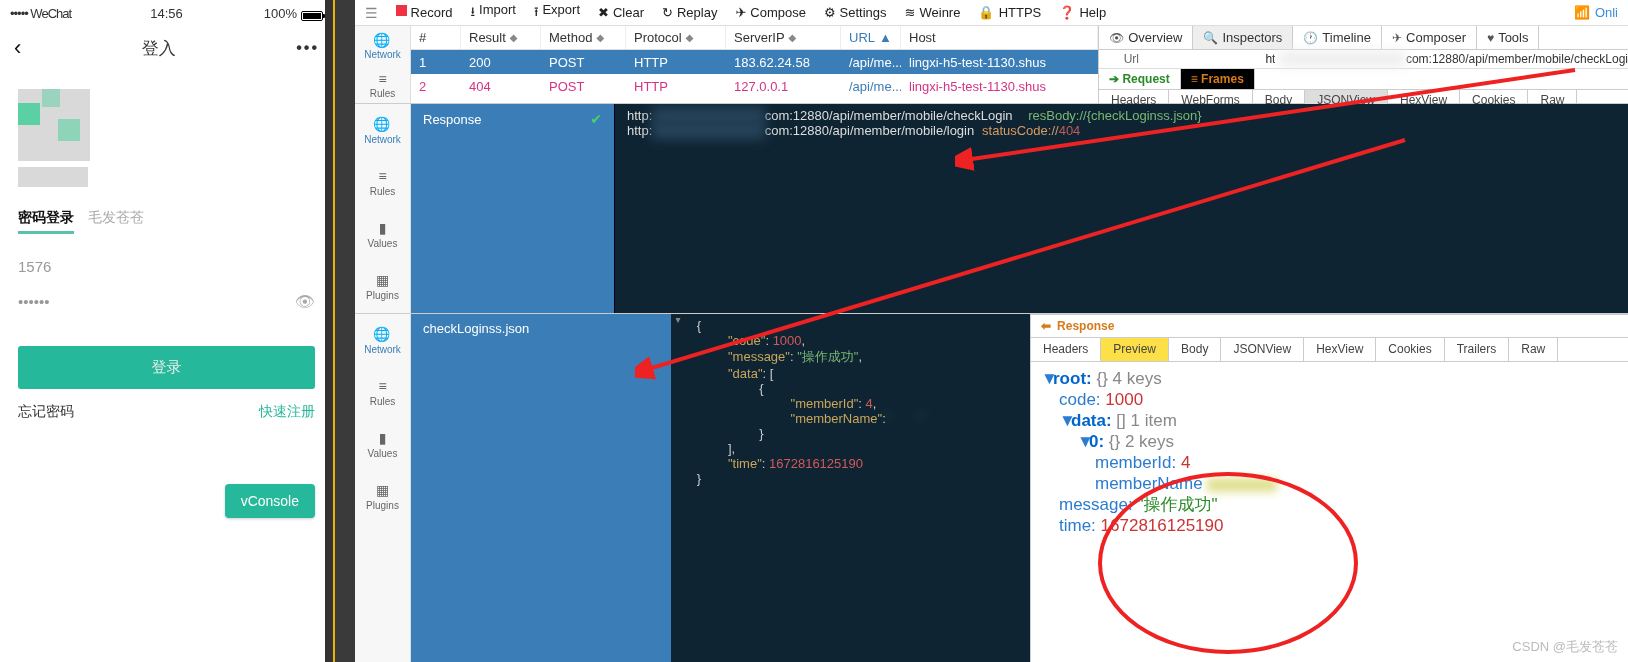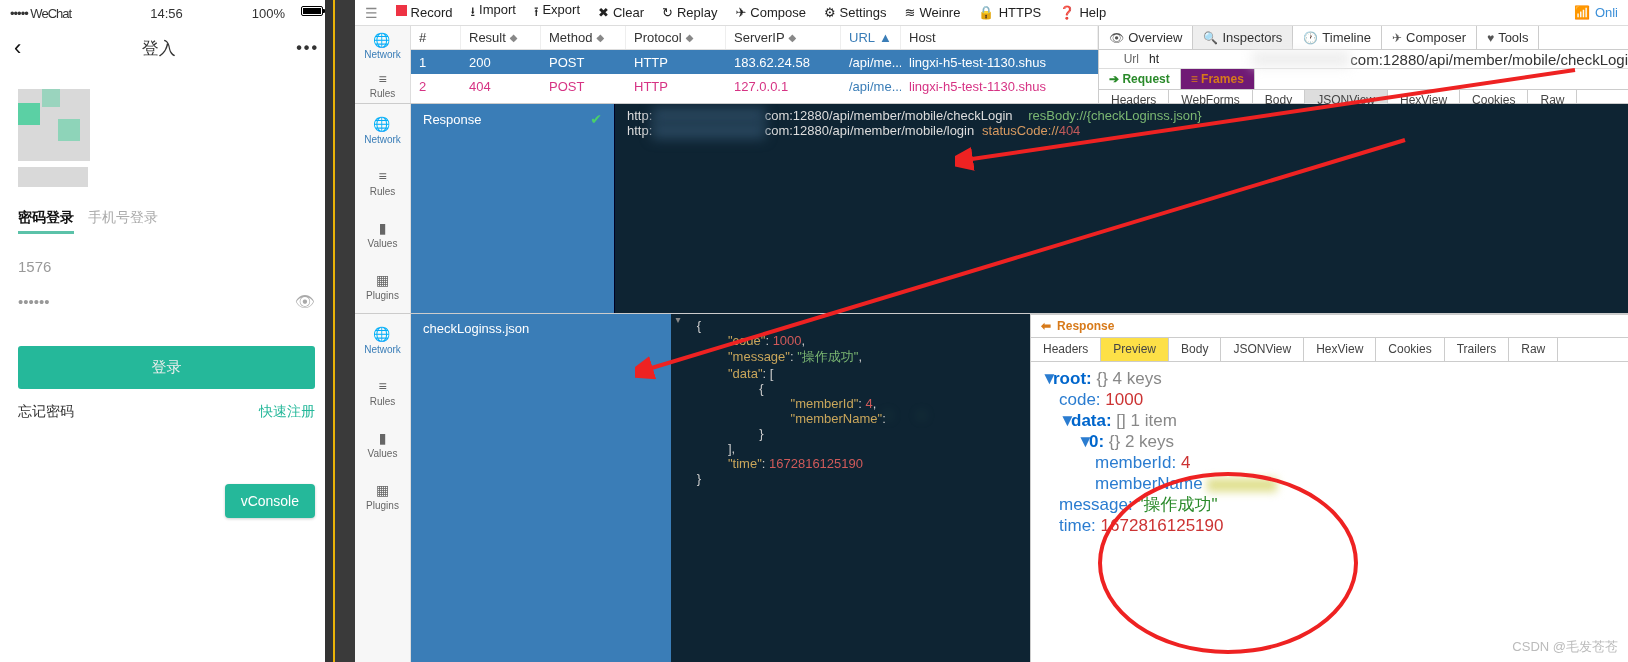--- a/index.html
+++ b/index.html
@@ -4,21 +4,21 @@
 <style>
 *{box-sizing:border-box;margin:0;padding:0;font-family:-apple-system,"Helvetica Neue",Arial,sans-serif}
 body{width:1628px;height:662px;overflow:hidden;background:#fff;position:relative;font-size:13px;color:#333}
 .root{display:flex;height:100%}
 
 .phone{width:335px;height:100%;background:#fff;border-right:2px solid #eab308;position:relative}
 .ph-edge{position:absolute;right:0;top:0;bottom:0;width:8px;background:#333}
 .statusbar{display:flex;align-items:center;justify-content:space-between;padding:6px 10px 4px;font-size:13px;font-weight:500}
 .sb-dots{letter-spacing:-1px;font-size:13px}
 .sb-time{position:absolute;left:50%;transform:translateX(-50%)}
-.sb-batt{display:flex;align-items:flex-start;gap:16px}
+.sb-batt{display:flex;align-items:flex-end;gap:4px}
 .batt-ico{width:22px;height:10px;border:1px solid #000;border-radius:2px;position:relative}
 .batt-ico:after{content:'';position:absolute;right:-3px;top:2px;width:2px;height:4px;background:#000;border-radius:0 1px 1px 0}
 .batt-ico:before{content:'';position:absolute;left:1px;top:1px;bottom:1px;right:1px;background:#000}
 .navbar{display:flex;align-items:center;justify-content:space-between;padding:10px 14px;font-size:17px}
 .nav-back{font-size:22px;color:#111}
 .nav-title{font-weight:500}
 .nav-more{font-size:16px;letter-spacing:2px;font-weight:700}
 .ph-body{padding:18px}
 .avatar{width:72px;height:72px;background:#d9d9d9;margin-bottom:6px;position:relative;overflow:hidden}
 .avatar .pxl{position:absolute;width:22px;height:22px;background:#5bd0a4}
@@ -70,21 +70,21 @@
 .tr-tabs{display:flex;border-bottom:1px solid #ccc;height:26px;font-size:13px}
 .tr-tab{padding:4px 10px;display:flex;align-items:center;gap:4px;border-right:1px solid #ccc;cursor:pointer}
 .tr-tab.active{background:#eee}
 .tr-ico{font-size:12px;color:#555}
 .tr-urlrow{display:flex;align-items:center;height:22px;font-size:12px;border-bottom:1px solid #ddd}
 .tr-urlrow .lbl{width:46px;text-align:right;padding-right:6px;color:#666}
 .tr-urlrow input{flex:1;border:none;font-size:12px;padding:2px 4px;color:#222}
 .tr-subtabs{display:flex;border-bottom:1px solid #ccc;height:22px;font-size:12px}
 .tr-sub{padding:3px 10px;border-right:1px solid #ccc;cursor:pointer}
 .tr-sub.green{color:#2a8a2a;font-weight:600}
-.tr-sub.orange{color:#d77a1a;background:#701a75;font-weight:600}
+.tr-sub.orange{color:#d77a1a;background:#000000;font-weight:600}
 .tr-sub .arr{color:#2a8a2a}
 .tr-subtabs2{display:flex;border-bottom:1px solid #ccc;height:22px;font-size:12px}
 .tr-sub2{padding:3px 12px;border-right:1px solid #ccc;cursor:pointer;color:#444}
 .tr-sub2.active{background:#ddd}
 .tr-tree{padding:3px 8px;font-size:12px;color:#06c}
 .tr-tree .gry{color:#888}
 
 .mid-area{display:flex;flex:none;height:210px;border-bottom:1px solid #ccc}
 .mid-tabs{width:56px;border-right:1px solid #ddd;display:flex;flex-direction:column;background:#f7f7f7}
 .mt-cell{height:52px;display:flex;flex-direction:column;align-items:center;justify-content:center;gap:2px;color:#666;font-size:10px}
@@ -158,21 +158,21 @@
     </div>
     <div class="ph-body">
       <div class="avatar">
         <div class="pxl" style="left:0;top:14px"></div>
           <div class="pxl" style="left:24px;top:0;width:18px;height:18px;opacity:.5"></div>
           <div class="pxl" style="left:40px;top:30px;opacity:.6"></div>
       </div>
       <div class="name-pxl"></div>
       <div class="login-tabs">
         <span class="lt-active">密码登录</span>
-        <span class="lt-inactive">手机号登录</span>
+        <span class="lt-inactive">毛发苍苍</span>
       </div>
       <div class="ph-input">1576</div>
       <div class="ph-pwd-row">
         <span class="ph-input" style="width:auto">••••••</span>
         <span class="eye-ico">👁</span>
       </div>
       <div class="login-btn">登录</div>
       <div class="login-links">
         <span class="ll-left">忘记密码</span>
         <span class="ll-right">快速注册</span>
@@ -306,23 +306,23 @@
                 <span class="tr-ico">✈</span>
                 <span>Composer</span>
               </div>
             <div class="tr-tab">
                 <span class="tr-ico">♥</span>
                 <span>Tools</span>
               </div>
           </div>
           <div class="tr-urlrow">
             <span class="lbl">Url</span>
-            <input style="width: 24px;" value="ht">
+            <input style="width: 24px; text-align: right;" value="ht">
             <span class="blur" style="flex:1;height:16px;background:#eee"></span>
-            <span style="font-size:15px;white-space:nowrap">com:12880/api/member/mobile/checkLogi</span>
+            <span style="font-size:12px;white-space:nowrap">com:12880/api/member/mobile/checkLogi</span>
           </div>
           <div class="tr-subtabs">
             <div class="tr-sub green"><span class="arr">➔</span> <b>Request</b></div>
             <div class="tr-sub orange"><span style="color:#d77a1a">≡</span> <b>Frames</b></div>
           </div>
           <div class="tr-subtabs2">
             <div class="tr-sub2">Headers</div>
             <div class="tr-sub2">WebForms</div>
             <div class="tr-sub2">Body</div>
             <div class="tr-sub2 active">JSONView</div>

